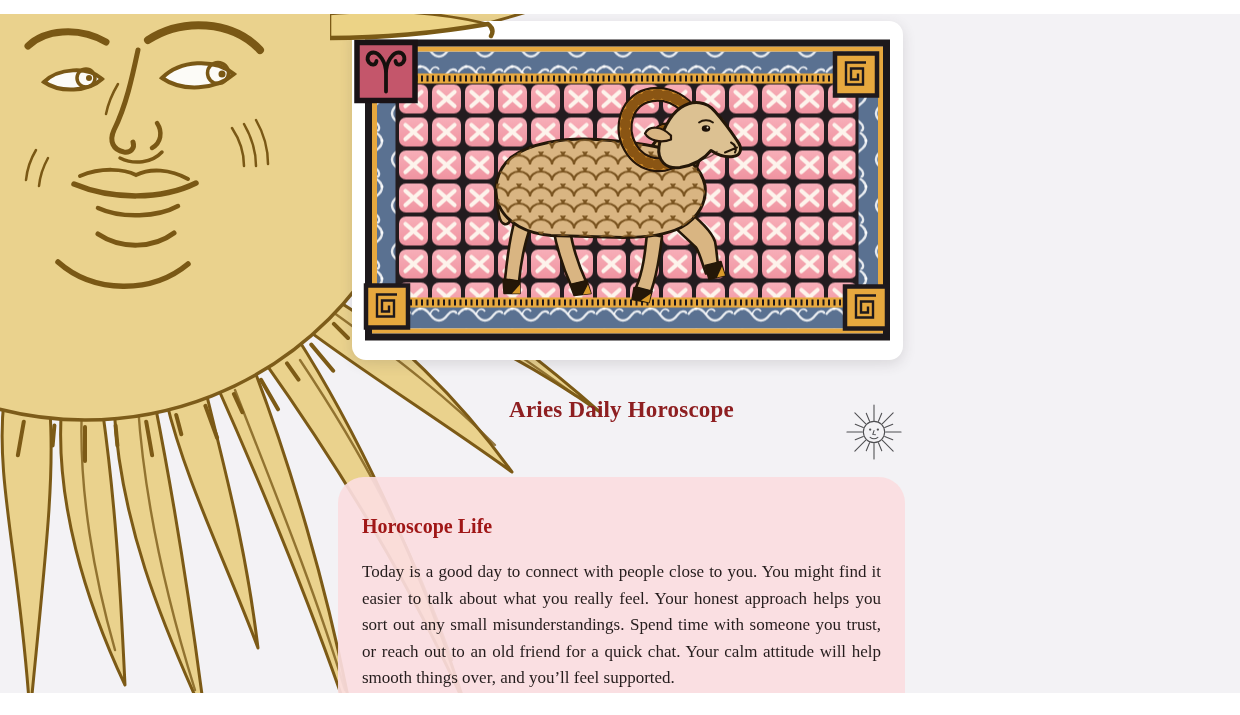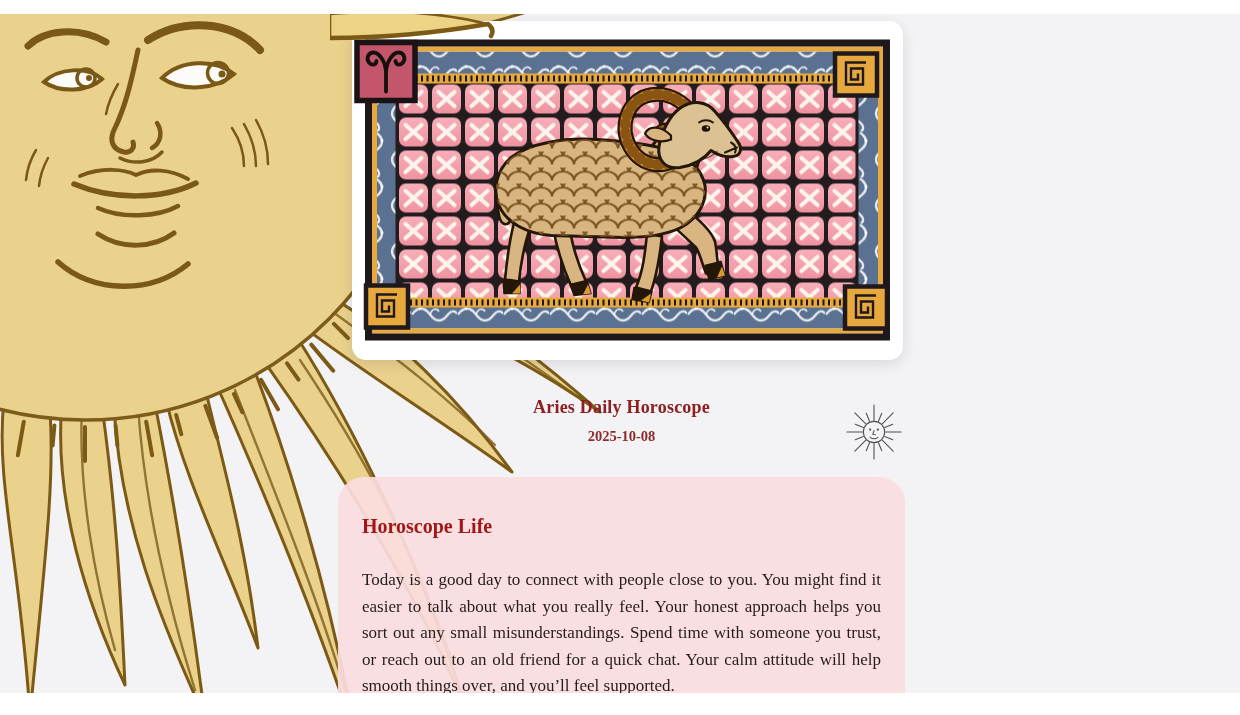--- a/index.html
+++ b/index.html
@@ -19,36 +19,36 @@
     background:#ffffff;border-radius:14px;z-index:2;
     box-shadow:0 4px 14px rgba(60,50,60,.14);
     padding:0;box-sizing:border-box;
   }
   .white-card svg{position:absolute;left:13px;top:14px;}
   .header-row{
     position:absolute;left:338px;top:383px;width:567px;height:86px;z-index:2;
     text-align:center;
   }
   .page-title{
-    margin:0;font-size:18px;font-weight:bold;color:#8e1f21;letter-spacing:.2px;
+    margin:0;font-size:23px;font-weight:bold;color:#8e1f21;letter-spacing:.2px;
   }
   .page-date{
     margin:10px 0 0 0;font-size:14.5px;font-weight:bold;color:#8c2b2b;
   }
   .sun-icon{position:absolute;right:2px;top:4px;}
   .pink-card{
     position:absolute;left:338px;top:463px;width:567px;height:300px;
     background:rgba(251,221,223,.92);border-radius:26px;z-index:2;
     box-sizing:border-box;padding:38px 24px 30px 24px;
   }
   .section-heading{
     margin:0;font-size:20px;font-weight:bold;color:#a01717;
   }
   .section-body{
-    margin:29px 0 0 0;font-size:17px;line-height:26.6px;color:#241c1c;
+    margin:21px 0 0 0;font-size:17px;line-height:26.6px;color:#241c1c;
     text-align:justify;
   }
 </style>
 </head>
 <body>
 
 <div class="page">
 
   <svg class="sun-svg" width="680" height="740" viewBox="0 0 680 740">
     <defs>
@@ -219,21 +219,20 @@
       <use href="#spiral" x="480" y="247"></use>
       <g>
         <rect x="-8" y="3" width="58" height="58" fill="#c4566b" stroke="#1a1215" stroke-width="5.5"></rect>
         <path d="M21,52 L21,34 C21,22 14,13 8.5,13 C3,13 1,19 4,23 C6.5,26 11,26 11.5,21.5 M21,34 C21,22 28,13 33.5,13 C39,13 41,19 38,23 C35.5,26 31,26 30.5,21.5" fill="none" stroke="#15100d" stroke-width="3.8" stroke-linecap="round"></path>
       </g>
     </svg>
   </div>
 
   <div class="header-row">
     <h1 class="page-title">Aries Daily Horoscope</h1>
-    <p class="page-date">2025-10-08</p>
     <svg class="sun-icon" width="58" height="62" viewBox="0 0 60 62">
       <g stroke="#4f4f52" stroke-width="1.1" fill="none" stroke-linecap="round">
         <circle cx="30" cy="31" r="11"></circle>
         <path d="M42,31 L58,31 M38.5,39.5 L49.8,50.8 M30,43 L30,59 M21.5,39.5 L10.2,50.8 M18,31 L2,31 M21.5,22.5 L10.2,11.2 M30,19 L30,3 M38.5,22.5 L49.8,11.2"></path>
         <path d="M41.1,35.6 L49.4,39 M34.6,42.1 L38,50.4 M25.4,42.1 L22,50.4 M18.9,35.6 L10.6,39 M18.9,26.4 L10.6,23 M25.4,19.9 L22,11.6 M34.6,19.9 L38,11.6 M41.1,26.4 L49.4,23"></path>
         <path d="M26,36.5 Q30,39.5 34,36.5"></path>
         <path d="M30,29.5 L28.8,33.5 L31.5,33.8"></path>
       </g>
       <circle cx="26" cy="28.5" r="1.2" fill="#4f4f52"></circle>
       <circle cx="34" cy="28.5" r="1.2" fill="#4f4f52"></circle>

